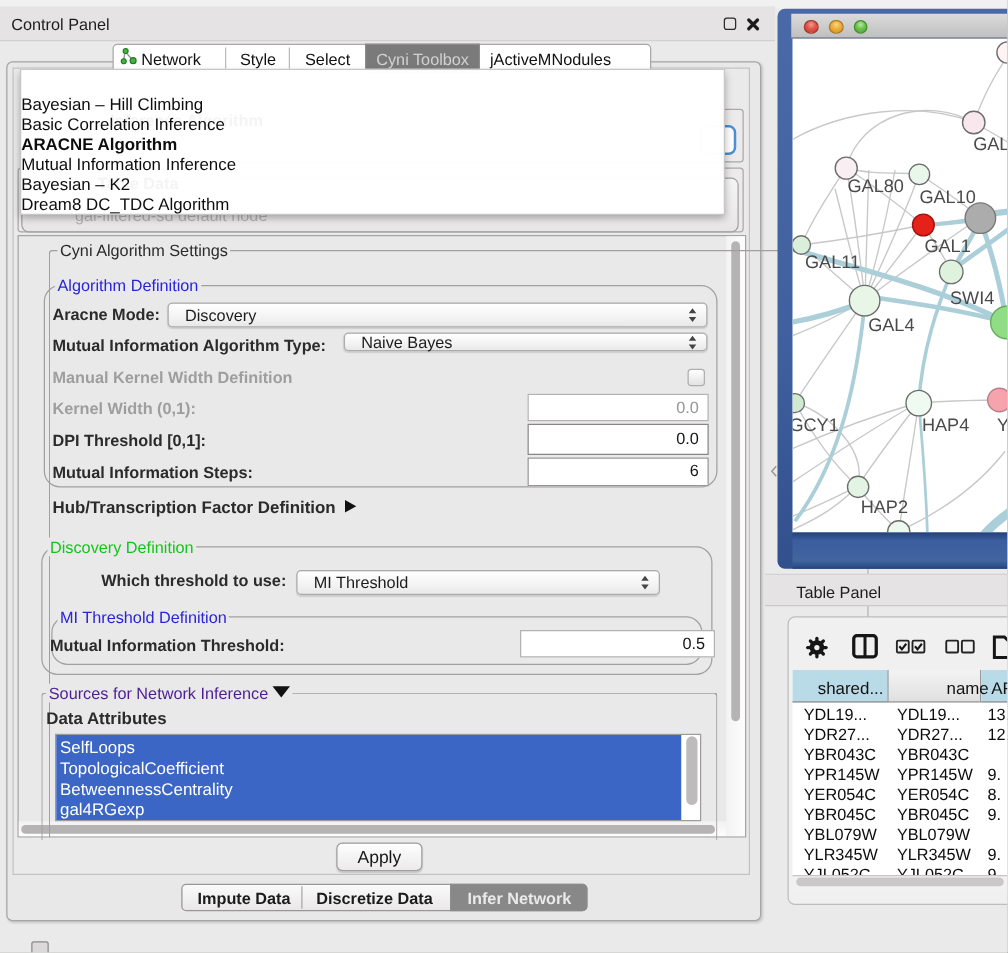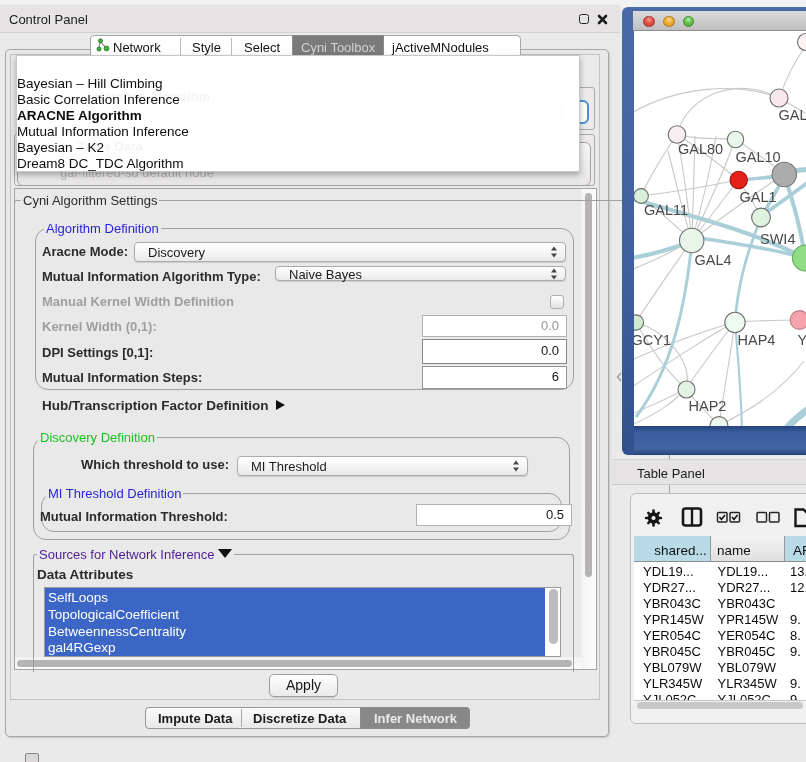--- a/index.html
+++ b/index.html
@@ -52,42 +52,42 @@
 <div class="abs" style="left:392px;top:40px;font-size:13px;color:#111">jActiveMNodules</div>
 
 <div class="abs" style="left:14px;top:188px;width:583px;height:482px;background:#eae9e9;border:1px solid #a5a3a3"></div>
 
 <div class="abs scrfill" style="left:581px;top:189px;width:15px;height:480px"></div>
 <div class="abs" style="left:584.5px;top:193px;width:7px;height:384px;background:#b5b3b3;border-radius:4px"></div>
 
 <div class="abs" style="left:15px;top:657px;width:566px;height:12px;background:linear-gradient(#f2f1f1,#fdfdfd)"></div>
 <div class="abs" style="left:17px;top:659.5px;width:555px;height:7px;background:#b5b3b3;border-radius:4px"></div>
 
-<div class="grp" style="left:14px;top:200px;width:656px;height:470px;border-bottom:none;border-radius:3px 3px 0 0">
+<div class="grp" style="left:39px;top:200px;width:656px;height:470px;border-bottom:none;border-radius:3px 3px 0 0">
   <span class="gt" style="left:6px;color:#2b2b2b">Cyni Algorithm Settings</span>
 </div>
 
 <div class="grp" style="left:35px;top:228px;width:539px;height:162px">
   <span class="gt" style="left:8px;color:#2824d8">Algorithm Definition</span>
 </div>
 <div class="lab" style="left:42px;top:245px">Aracne Mode:</div>
 <div class="combo" style="left:134px;top:241.5px;width:432px;height:20.5px">
       <span class="ct">Discovery</span>
       <span class="spin"></span>
     </div>
 <div class="lab" style="left:42px;top:270px">Mutual Information Algorithm Type:</div>
 <div class="combo" style="left:275px;top:266px;width:291px;height:15px">
       <span class="ct">Naive Bayes</span>
       <span class="spin"></span>
     </div>
 <div class="lab glab" style="left:42px;top:295px">Manual Kernel Width Definition</div>
 <div class="abs" style="left:550px;top:295px;width:14px;height:14px;background:linear-gradient(#ffffff,#e3e2e2);border:1px solid #b0aeae;border-radius:3px"></div>
 <div class="lab glab" style="left:42px;top:320px">Kernel Width (0,1):</div>
 <div class="fld" style="left:422px;top:315px;width:145px;height:22px;color:#979595">0.0</div>
-<div class="lab" style="left:42px;top:346px">DPI Settings [0,1]:</div>
+<div class="lab" style="left:42px;top:346px">DPI Threshold [0,1]:</div>
 <div class="fld" style="left:422px;top:339px;width:145px;height:25px;border:1.5px solid #878585;line-height:22px">0.0</div>
 <div class="lab" style="left:42px;top:371px">Mutual Information Steps:</div>
 <div class="fld" style="left:422px;top:365.5px;width:145px;height:23px;border:1.5px solid #979595;line-height:20px">6</div>
 
 <div class="lab" style="left:42px;top:399px;font-size:13.5px">Hub/Transcription Factor Definition</div>
 <div class="abs" style="left:276px;top:400px;width:0;height:0;border-top:5.5px solid transparent;border-bottom:5.5px solid transparent;border-left:9px solid #111"></div>
 
 <div class="grp" style="left:33px;top:437px;width:537px;height:103px">
   <span class="gt" style="left:4px;color:#15c41a">Discovery Definition</span>
 </div>
@@ -259,21 +259,21 @@
 <path d="M85.5,14 l2,2.5 3.5,-4.5" fill="none" stroke="#161616" stroke-width="1.7"></path>
 <path d="M98,14 l2,2.5 3.5,-4.5" fill="none" stroke="#161616" stroke-width="1.7"></path>
 <path d="M161.5,6.5 h8 l5,5 v11.5 h-13 z" fill="none" stroke="#161616" stroke-width="2.4"></path>
 </svg>
 
 <div class="abs" style="left:634px;top:536px;width:172px;height:164px;background:#fff"></div>
 <div class="abs" style="left:634px;top:536px;width:77px;height:26px;background:#b9dbe7;border-right:1px solid #9a9898;border-bottom:1px solid #8f8d8d"></div>
 <div class="abs" style="left:711px;top:536px;width:74px;height:26px;background:linear-gradient(#f4f3f3,#e1e0e0);border-right:1px solid #9a9898;border-bottom:1px solid #8f8d8d"></div>
 <div class="abs" style="left:785px;top:536px;width:21px;height:26px;background:#b9dbe7;border-bottom:1px solid #8f8d8d"></div>
 <div class="abs" style="left:642px;top:543px;width:77px;text-align:center;font-size:13.5px;color:#111">shared...</div>
-<div class="abs" style="left:717px;top:543px;width:74px;text-align:left;font-size:13.5px;color:#111">name</div>
+<div class="abs" style="left:717px;top:543px;width:74px;text-align:right;font-size:13.5px;color:#111">name</div>
 <div class="abs" style="left:793px;top:543px;font-size:13.5px;color:#111">AR</div>
 <div class="abs" style="left:634px;top:564px;width:172px;height:136px;overflow:hidden;font-size:13px;color:#0c0c0c">
   <div style="position:absolute;left:9px;top:0;line-height:16px">YDL19...<br>YDR27...<br>YBR043C<br>YPR145W<br>YER054C<br>YBR045C<br>YBL079W<br>YLR345W<br>YJL052C</div>
   <div style="position:absolute;left:83.5px;top:0;line-height:16px">YDL19...<br>YDR27...<br>YBR043C<br>YPR145W<br>YER054C<br>YBR045C<br>YBL079W<br>YLR345W<br>YJL052C</div>
   <div style="position:absolute;left:156px;top:0;line-height:16px">13...<br>12...<br>&nbsp;<br>9.<br>8.<br>9.<br>&nbsp;<br>9.<br>9.</div>
 </div>
 
 <div class="abs" style="left:634px;top:700px;width:172px;height:12px;background:#f2f1f1;border-top:1px solid #c6c4c4"></div>
 <div class="abs" style="left:637px;top:701.5px;width:166px;height:7px;background:#c9c7c7;border-radius:4px"></div>
 

